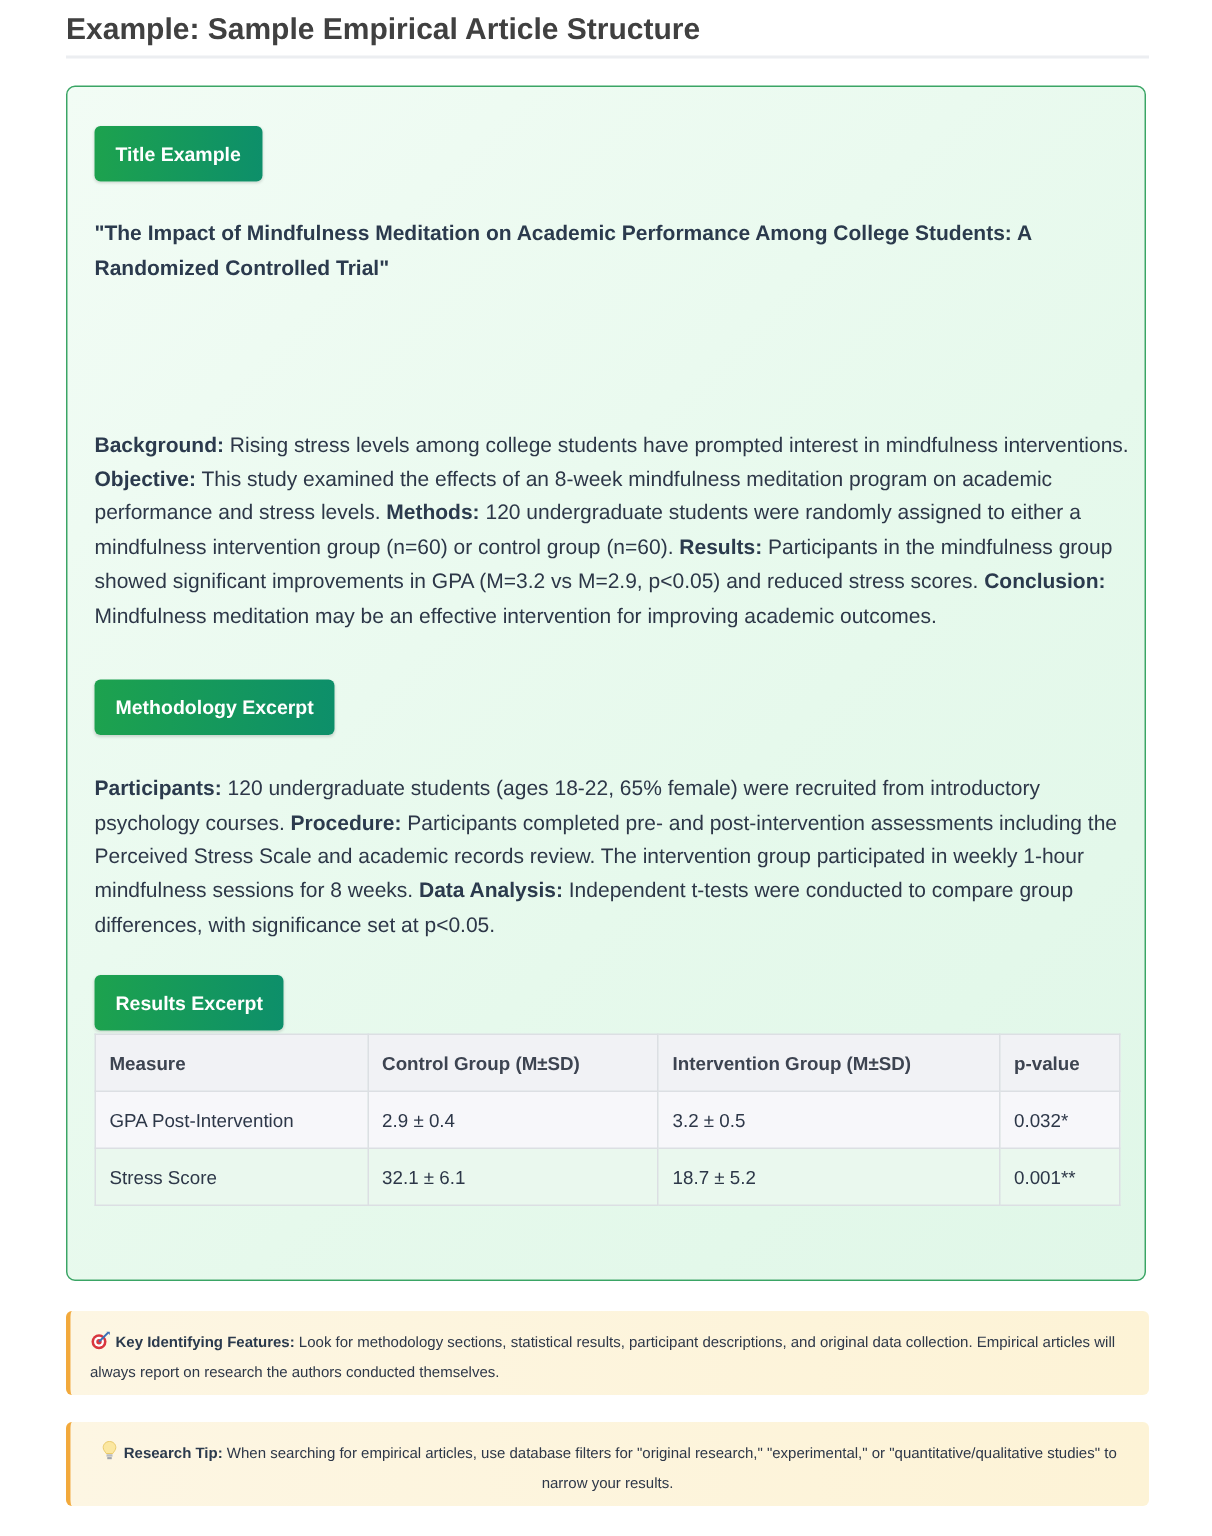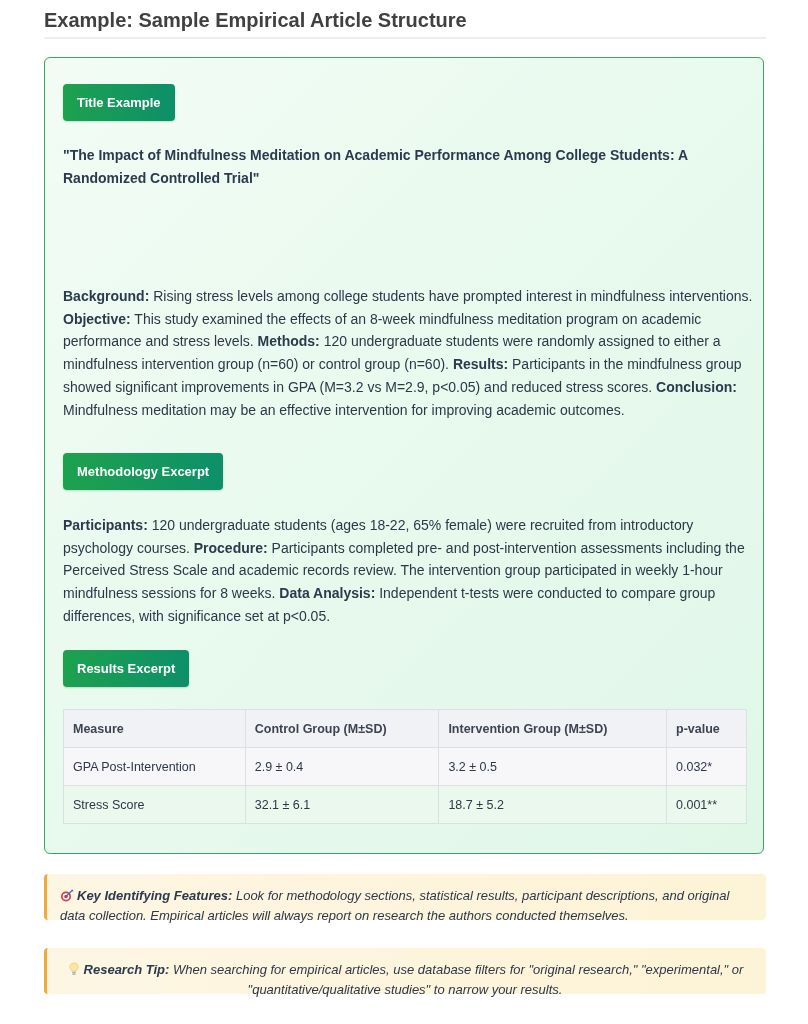--- a/index.html
+++ b/index.html
@@ -6,28 +6,28 @@
   body { width:808px; height:1024px; overflow:hidden; font-family:"Liberation Sans", sans-serif; color:#2d3748; position:relative; }
   .section-title { position:absolute; left:44px; top:9px; font-size:20px; font-weight:bold; color:#404040; }
   .title-rule { position:absolute; left:44px; top:37px; width:722px; height:2px; background:#eceef1; }
   .example-box { position:absolute; left:44px; top:57px; width:720px; height:797px; border:1px solid #3aa565; border-radius:6px;
     background:linear-gradient(135deg,#f2fcf5 0%,#e6f9ec 60%,#e0f7e8 100%); box-sizing:border-box; }
   .tag { position:absolute; left:18px; height:37px; line-height:37px; padding:0 14px; border-radius:4px; color:#ffffff; font-weight:bold; font-size:13px;
     background:linear-gradient(90deg,#1da24e 0%,#0d8f6a 100%); box-shadow:0 1px 2px rgba(0,0,0,0.15); }
   .para { position:absolute; left:18px; width:690px; font-size:14px; line-height:22.7px; color:#2d3748; }
   .para b { font-weight:bold; color:#2b3a4d; }
   .article-title { font-weight:bold; color:#2b3a4d; }
-  table.results { position:absolute; left:18px; top:651px; width:684px; border-collapse:collapse; font-size:12.5px; }
+  table.results { position:absolute; left:18px; top:631px; width:684px; border-collapse:collapse; font-size:12.5px; }
   table.results th, table.results td { border:1px solid #dcdfe3; padding:0 9px; text-align:left; }
   table.results th { background:#f1f2f5; height:37px; font-weight:bold; color:#3d4451; font-size:12.5px; }
   table.results td { height:37px; color:#2d3748; }
   table.results tr.row-odd td { background:#f7f7fa; }
   table.results tr.row-even td { background:#eaf8ee; }
-  .callout { position:absolute; left:44px; width:722px; height:46px; box-sizing:border-box; border-left:3px solid #f2a93b; border-radius:4px;
-    background:linear-gradient(90deg,#fdf6e3 0%,#fdf3d6 100%); padding:12px 16px 0 13px; font-size:13px; line-height:20px; color:#2d3748;font-style:italic; }
+  .callout { position:absolute; left:44px; width:722px; height:56px; box-sizing:border-box; border-left:3px solid #f2a93b; border-radius:4px;
+    background:linear-gradient(90deg,#fdf6e3 0%,#fdf3d6 100%); padding:12px 16px 0 13px; font-size:10px; line-height:20px; color:#2d3748; }
   .callout b { font-weight:bold; color:#2b3a4d; }
   .icon { display:inline-block; width:14px; height:13px; vertical-align:-2px; margin-right:3px; }
 </style>
 </head>
 <body>
 
 <div class="section-title">Example: Sample Empirical Article Structure</div>
 <div class="title-rule"></div>
 
 <div class="example-box">

